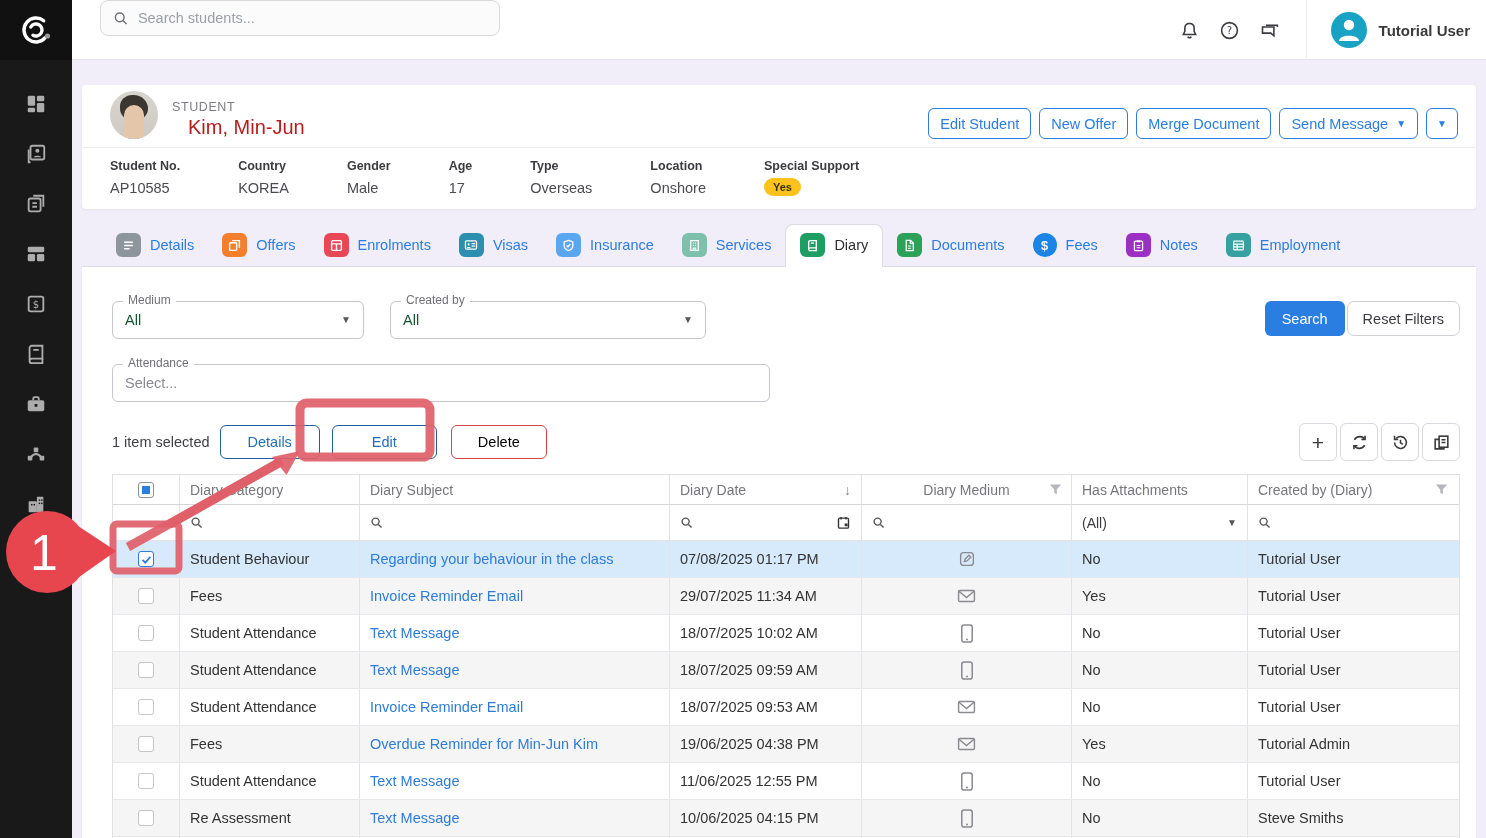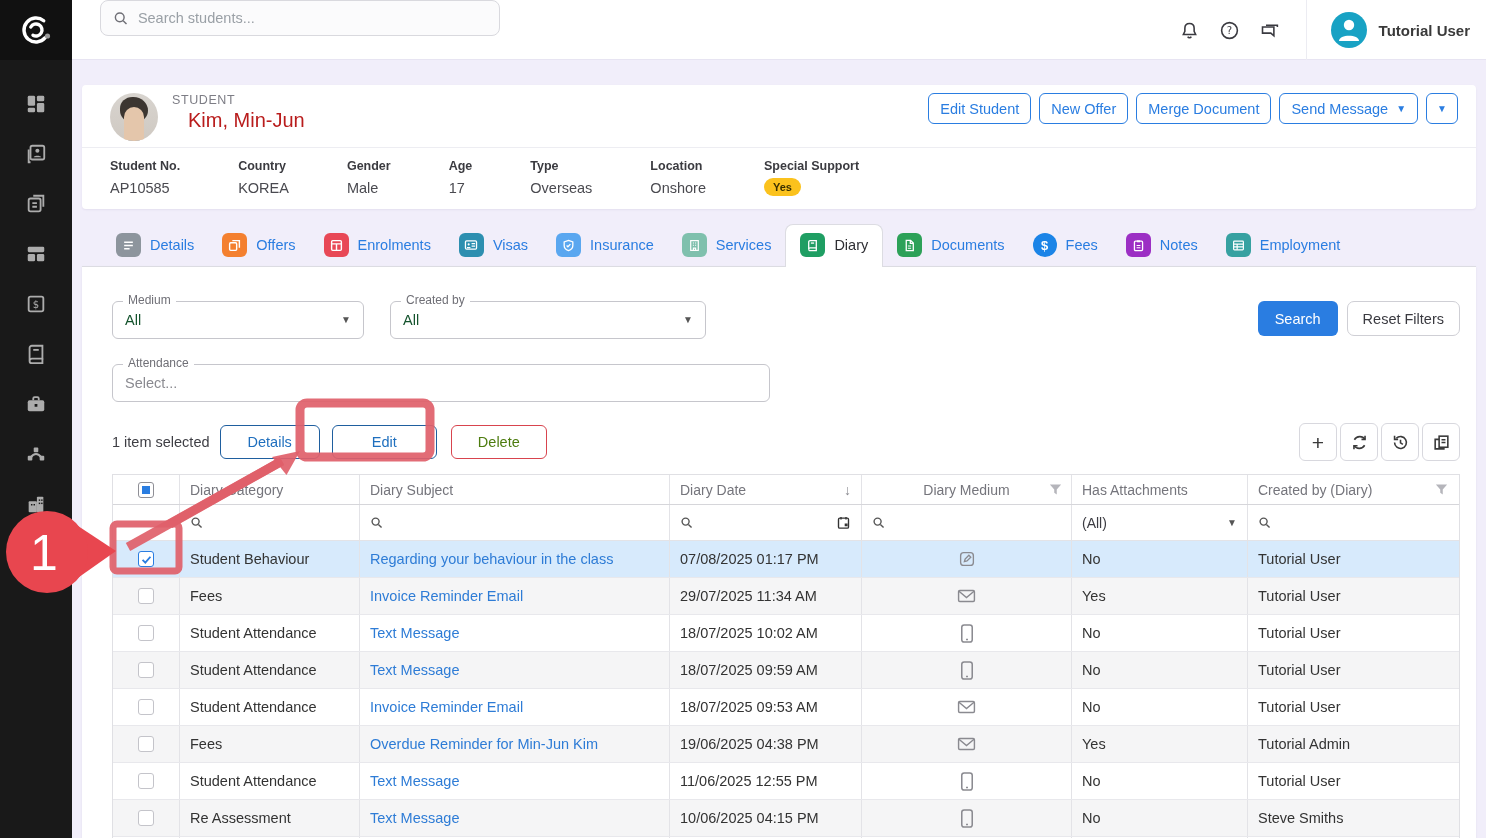--- a/index.html
+++ b/index.html
@@ -25,21 +25,21 @@
   .top-actions { margin-left:auto; display:flex; align-items:center; }
   .icon-btn { width:40px; height:40px; border:none; background:transparent; display:flex; align-items:center; justify-content:center; cursor:pointer; border-radius:50%; }
   .profile { display:flex; align-items:center; gap:12px; padding-left:24px; margin-left:16px; border-left:1px solid #ececf2; height:60px; cursor:pointer; }
   .avatar-circle { width:36px; height:36px; border-radius:50%; background:#18a2c4; display:flex; align-items:center; justify-content:center; }
   .profile-name { font-size:15px; font-weight:bold; color:#3a3a3a; }
 
   .content { flex:1; padding:25px 10px 0 10px; position:relative; }
 
   
   .student-card { background:#fff; border-radius:4px; box-shadow:0 1px 2px rgba(80,70,120,.08); }
-  .sc-top { display:flex; align-items:flex-start; padding:8px 18px 8px 28px; height:62px; }
+  .sc-top { display:flex; align-items:flex-end; padding:8px 18px 8px 28px; height:62px; }
   .avatar-photo { width:48px; height:48px; border-radius:50%; flex-shrink:0; position:relative; overflow:hidden;
     background:linear-gradient(180deg,#d8d4cf 0%,#cfc9c2 100%); }
   .avatar-photo::before { content:""; position:absolute; top:4px; left:10px; width:28px; height:26px; border-radius:46% 54% 50% 50%; background:#3c3631; }
   .avatar-photo::after { content:""; position:absolute; top:14px; left:14px; width:20px; height:34px; border-radius:10px 10px 2px 2px; background:#e4c6ab;
     box-shadow:0 16px 0 -4px #8fa6bd; }
   .sc-names { margin-left:14px; }
   .sc-label { font-size:12.5px; color:#7d7d85; letter-spacing:.6px; }
   .sc-name { font-size:20px; font-weight:normal; color:#b91c1c; margin-top:2px;margin-left:16px; }
   .sc-actions { margin-left:auto; display:flex; gap:8px; align-items:center; }
   .btn-outline-blue { border:1px solid #2a7de1; color:#2a7de1; background:#fff; border-radius:6px; height:31px; padding:0 11px; font-size:14.5px; cursor:pointer; display:flex; align-items:center; gap:8px; font-family:"Liberation Sans",sans-serif; }
@@ -67,30 +67,30 @@
 
   .filters-row { display:flex; align-items:flex-start; }
   .mfield { position:relative; border:1px solid #c6c6cc; border-radius:6px; height:38px; background:#fff; display:flex; align-items:center; padding:0 12px; }
   .mfield .flabel { position:absolute; top:-9px; left:10px; background:#fff; padding:0 5px; font-size:12px; color:#6f6f76; }
   .mfield .fvalue { font-size:14.5px; color:#14532d; }
   .mfield .fplaceholder { font-size:14.5px; color:#8a8a90; }
   .mfield .caret { margin-left:auto; color:#555; }
   .mf-medium { width:252px; }
   .mf-created { width:316px; margin-left:26px; }
   .mf-categories { width:658px; margin-top:25px; }
-  .filter-actions { margin-left:auto; display:flex; gap:9px; }
+  .filter-actions { margin-left:auto; display:flex; gap:2px; }
   .btn-search { background:#2a7de1; color:#fff; border:none; border-radius:6px; height:35px; padding:0 17px; font-size:14.5px; cursor:pointer; font-family:"Liberation Sans",sans-serif; }
   .btn-reset { background:#fff; color:#3a3a40; border:1px solid #cfcfd5; border-radius:7px; height:35px; padding:0 15px; font-size:14.5px; cursor:pointer; font-family:"Liberation Sans",sans-serif; }
 
   .sel-row { display:flex; align-items:center; margin-top:21px; }
   .sel-count { font-size:14.5px; color:#3e3e44; }
   .btn-sel { border:1px solid #1f5f9f; color:#1f6fbe; background:#fff; border-radius:6px; height:34px; font-size:14.5px; cursor:pointer; font-family:"Liberation Sans",sans-serif; }
   .btn-details { margin-left:10px; padding:0 27px; }
   .btn-edit { margin-left:12px; padding:0 39px; }
-  .btn-delete { margin-left:14px; padding:0 26px; border-color:#d8444e; color:#4d7c0f; }
+  .btn-delete { margin-left:14px; padding:0 26px; border-color:#d8444e; color:#000000; }
   .grid-actions { margin-left:auto; display:flex; gap:3px; }
   .gbtn { width:38px; height:38px; border:1px solid #d8d8de; background:#fff; border-radius:6px; display:flex; align-items:center; justify-content:center; cursor:pointer; }
   .gbtn .plus { font-size:21px; color:#3a3a3a; font-weight:normal; line-height:1; }
 
   
   .dtable { margin-top:13px; border:1px solid #e0e0e4; border-bottom:none; }
   .trow { display:grid; grid-template-columns:67px 180px 310px 192px 210px 176px 1fr; }
   .trow > div { border-right:1px solid #e3e3e7; display:flex; align-items:center; padding:0 10px; overflow:hidden; white-space:nowrap; }
   .trow > div:last-child { border-right:none; }
   .thead { height:30px; border-bottom:1px solid #d6d6da; }

